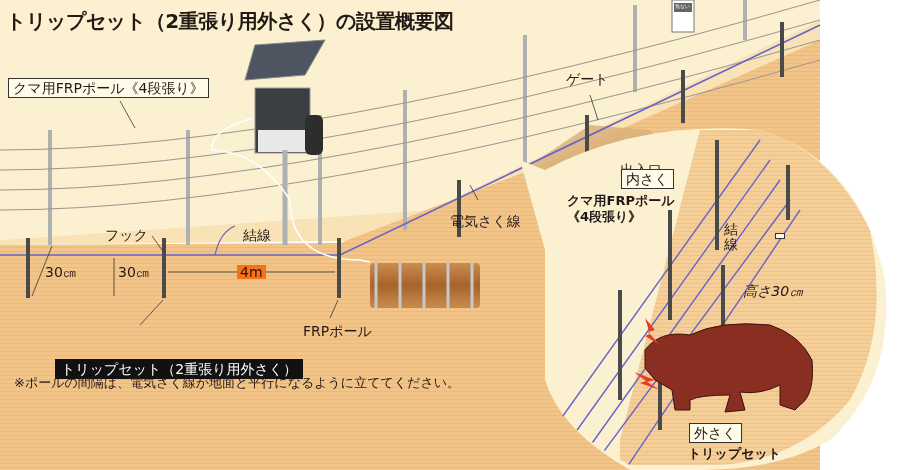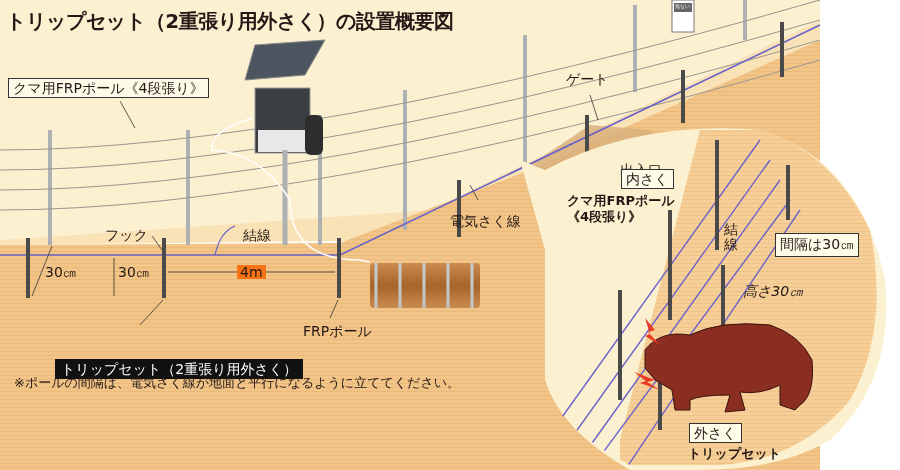--- a/index.html
+++ b/index.html
@@ -148,17 +148,16 @@
 <div class="lbl md" style="left:450px;top:214px;">電気さく線</div>
 <div class="lbl md" style="left:566px;top:72px;">ゲート</div>
 <div class="lbl md" style="left:620px;top:117px;margin-top:46px;">出入口</div>
 <div class="lbl" style="left:675px;top:4px;font-size:5px;color:#fff;">危ない</div>
 
 <div class="lbl boxed md" style="left:621px;top:169px;">内さく</div>
 <div class="lbl sm bold" style="left:567px;top:194px;">クマ用FRPポール</div>
 <div class="lbl sm bold" style="left:567px;top:210px;">《4段張り》</div>
 <div class="lbl md" style="left:724px;top:222px;width:15px;white-space:normal;line-height:1.1;">結線</div>
 <div class="lbl boxed md" style="left:775px;top:233px;line-height:1.25;">
-  <div>間隔は30㎝</div>
 </div>
 <div class="lbl md" style="left:743px;top:284px;font-style:italic;">高さ30㎝</div>
 <div class="lbl boxed md" style="left:689px;top:423px;">外さく</div>
 <div class="lbl sm bold" style="left:688px;top:447px;">トリップセット</div>
 
 </body></html>

